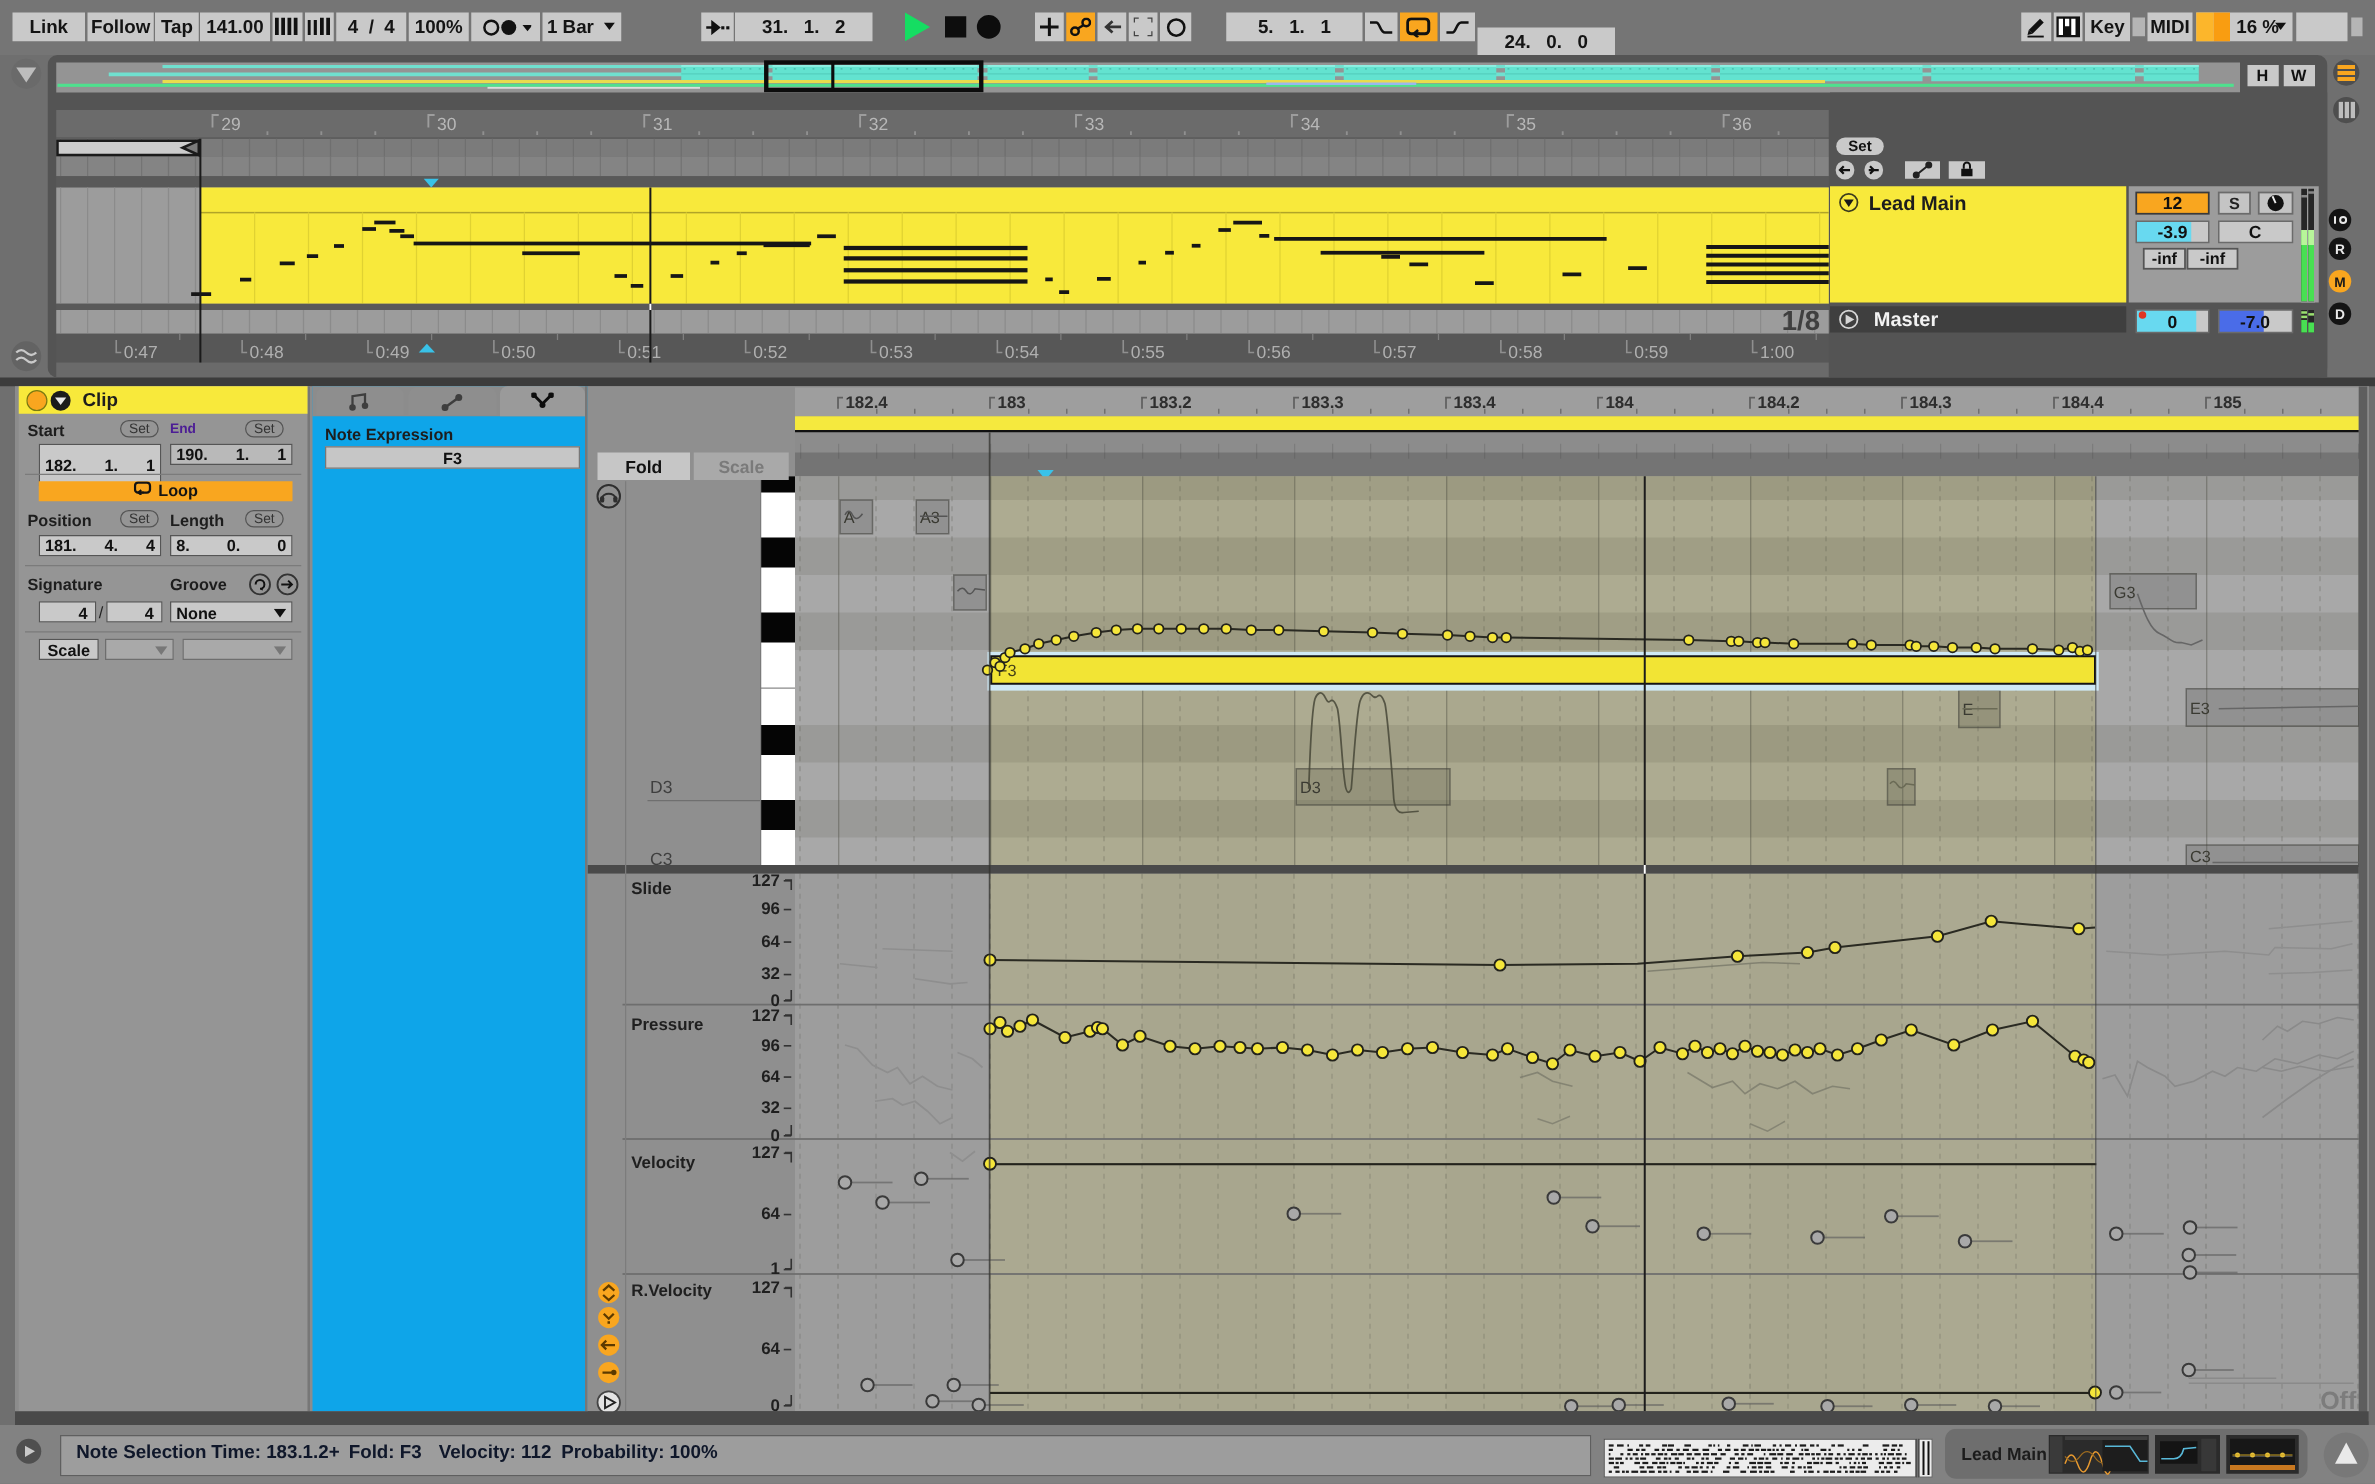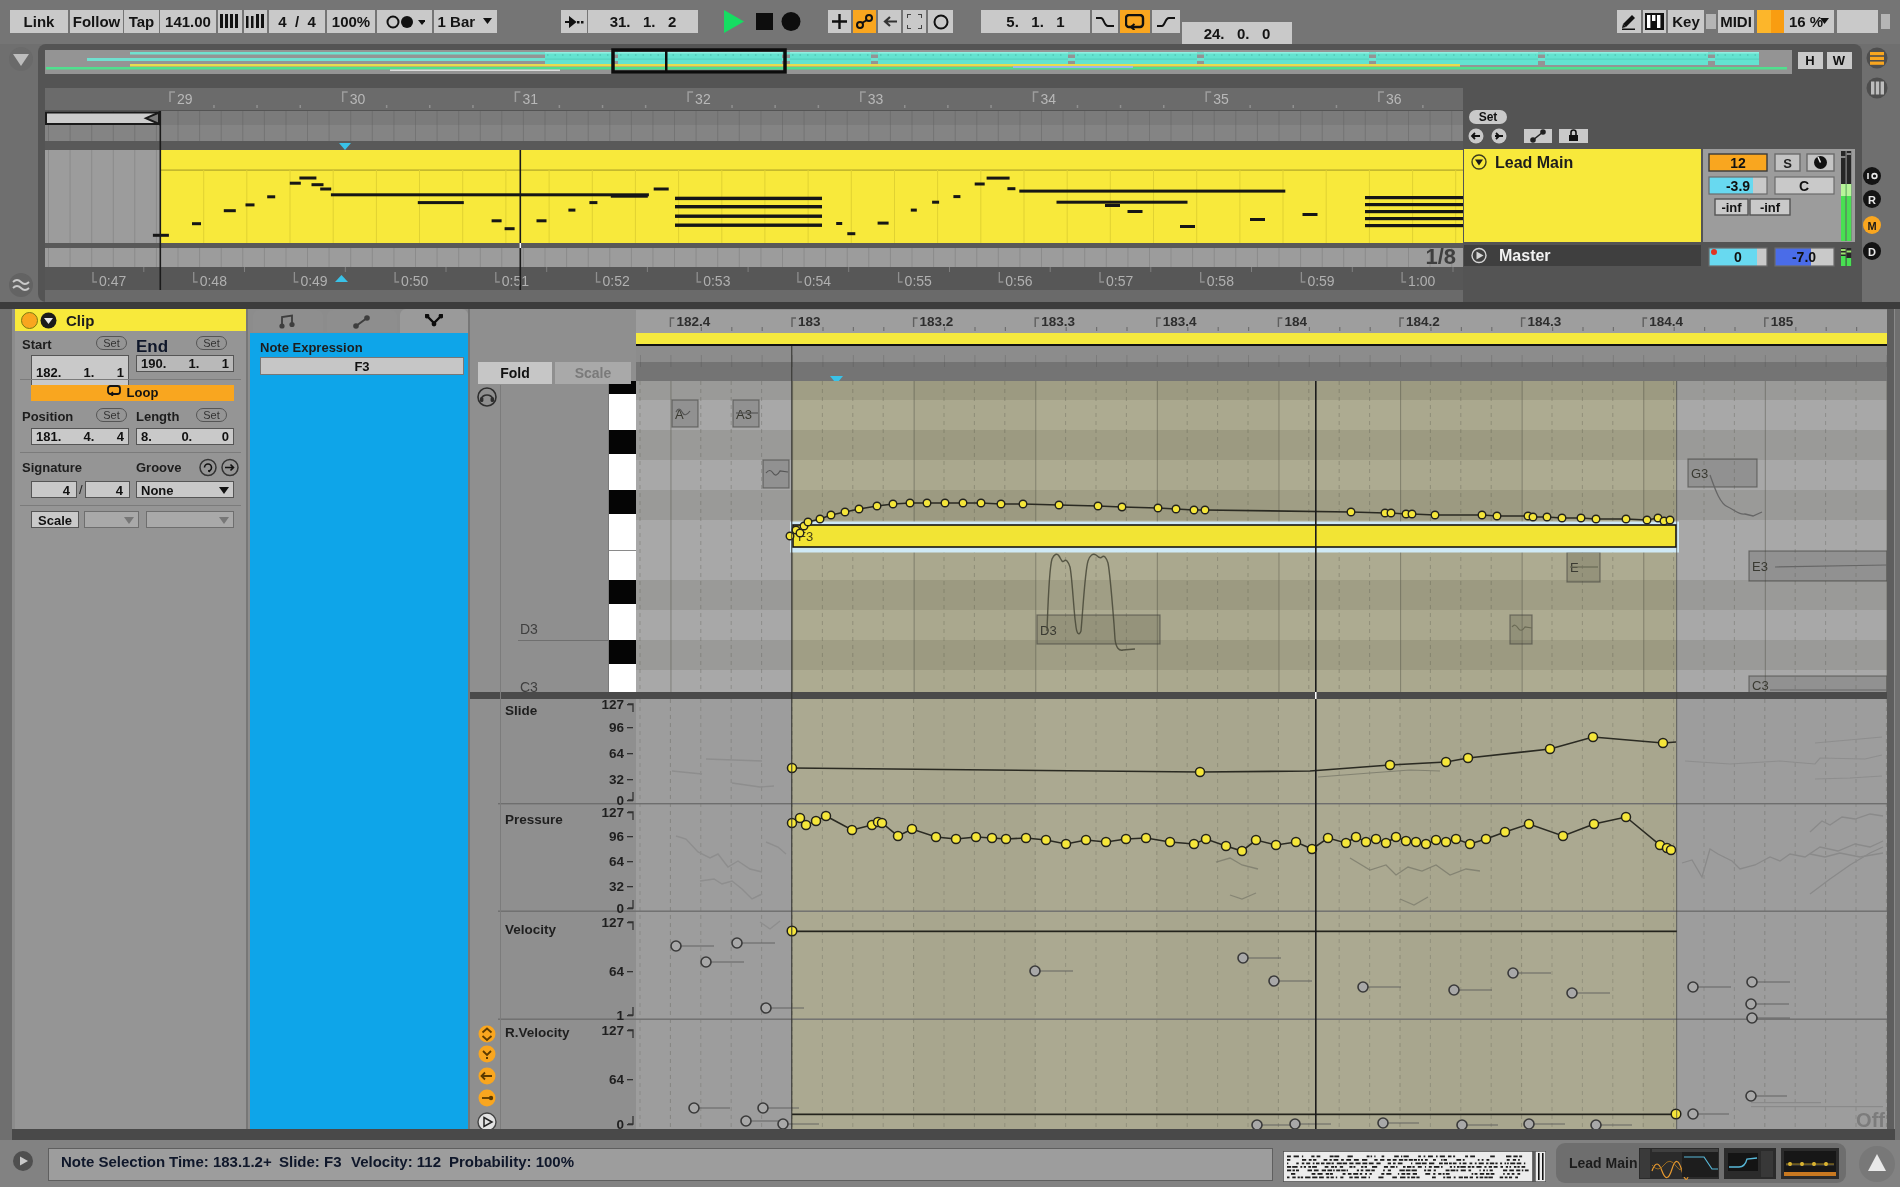--- a/index.html
+++ b/index.html
@@ -669,21 +669,21 @@
 <div class="abs" style="left:15px;top:309px;width:233px;height:820px;background:#959595;border-right:2px solid #777">
     <div class="abs" style="left:0;top:0;width:231px;height:22px;background:#f8e93b"></div>
     <svg class="abs" style="left:6px;top:3px" width="60" height="17">
       <circle cx="8.5" cy="8.5" r="8" fill="#f9a61f" stroke="#7a7a12" stroke-width="1"></circle>
       <circle cx="27.5" cy="8.5" r="8" fill="#1b1b1b"></circle>
       <path d="M23 6 h9 l-4.5 6 z" fill="#e8e8e8"></path>
     </svg>
     <div class="abs" style="left:51px;top:3px;font-size:15px;font-weight:bold;color:#1d1d1d">Clip</div>
     <div class="abs" style="left:7px;top:28px;font-size:13px;font-weight:bold;color:#1d1d1d">Start</div>
     <div class="abs" style="left:81px;top:27px;width:31px;height:14px;border:1.5px solid #555;border-radius:7px;font-size:11px;color:#333;text-align:center;line-height:12px">Set</div>
-    <div class="abs" style="left:121px;top:28px;font-size:17px;font-weight:bold;color:#0f172a">End</div>
+    <div class="abs" style="left:121px;top:28px;font-size:11px;font-weight:bold;color:#4c1d95">End</div>
     <div class="abs" style="left:181px;top:27px;width:31px;height:14px;border:1.5px solid #555;border-radius:7px;font-size:11px;color:#333;text-align:center;line-height:12px">Set</div>
     <div class="abs" style="left:16px;top:46px;width:98px;height:17px;background:#c9c9c9;border:1px solid #555;font-size:13px;font-weight:bold;color:#111;display:flex;align-items:center;justify-content:space-between;padding:16px 4px">
       <span>182.</span>
       <span>1.</span>
       <span>1</span>
     </div>
     <div class="abs" style="left:121px;top:46px;width:98px;height:17px;background:#b9b9b9;border:1px solid #555;font-size:13px;font-weight:bold;color:#111;display:flex;align-items:center;justify-content:space-between;padding:0 4px">
       <span>190.</span>
       <span>1.</span>
       <span>1</span>
@@ -1321,21 +1321,21 @@
   </svg>
 <div class="abs" style="left:12px;top:1129px;width:1883px;height:11px;background:#494949"></div>
 <div class="abs" style="left:0;top:1140px;width:1900px;height:47px;background:#828282"></div>
 <svg class="abs" style="left:12px;top:1150px" width="24" height="24">
     <circle cx="11" cy="11" r="10" fill="#4f4f4f"></circle>
     <path d="M8 6.5 l8 4.5 l-8 4.5 z" fill="#c9c9c9"></path>
   </svg>
 <div class="abs" style="left:48px;top:1148px;width:1225px;height:33px;background:#9d9d9d;border:1.6px solid #5f5f5f;font-size:15px;font-weight:bold;color:#0f172a">
     <span class="abs" style="left:12px;top:4px">Note Selection</span>
     <span class="abs" style="left:120px;top:4px">Time: 183.1.2+</span>
-    <span class="abs" style="left:230px;top:4px">Slide: F3</span>
+    <span class="abs" style="left:230px;top:4px">Fold: F3</span>
     <span class="abs" style="left:302px;top:4px">Velocity: 112</span>
     <span class="abs" style="left:400px;top:4px">Probability: 100%</span>
   </div>
 <svg class="abs" style="left:1283px;top:1151px" width="263" height="31">
     <rect x="0" y="0" width="250" height="31" fill="#ececec" stroke="#4f4f4f" stroke-width="1.6"></rect>
     <rect x="4.0" y="4.5" width="3.9" height="1.8" fill="#1c1c1c"></rect>
     <rect x="10.6" y="4.5" width="5.3" height="1.8" fill="#1c1c1c"></rect>
     <rect x="18.9" y="4.5" width="1.3" height="1.8" fill="#1c1c1c"></rect>
     <rect x="28.3" y="4.5" width="3.2" height="1.8" fill="#1c1c1c"></rect>
     <rect x="33.6" y="4.5" width="3.7" height="1.8" fill="#1c1c1c"></rect>

